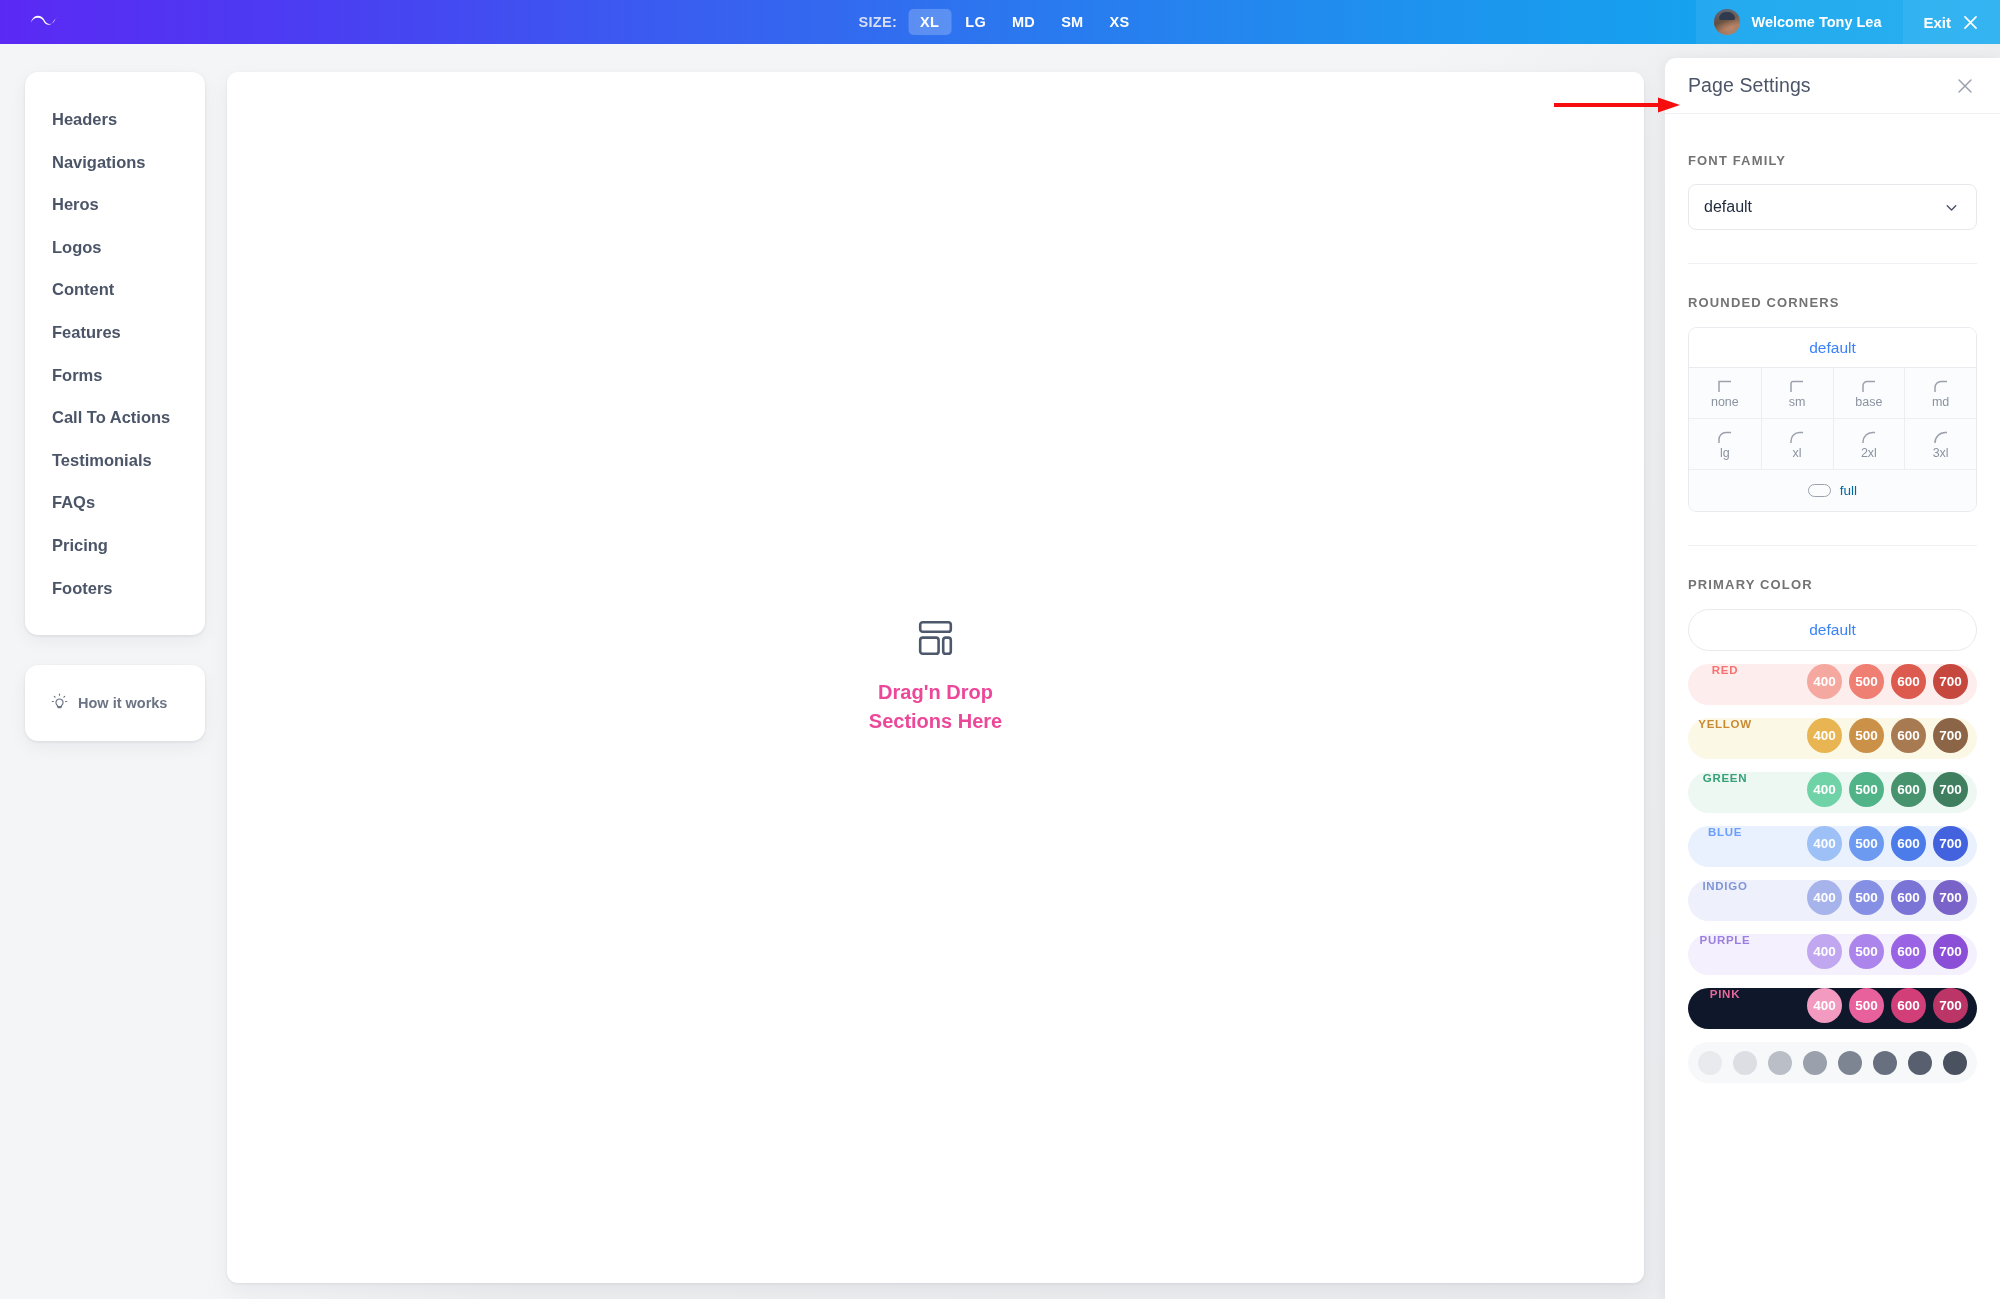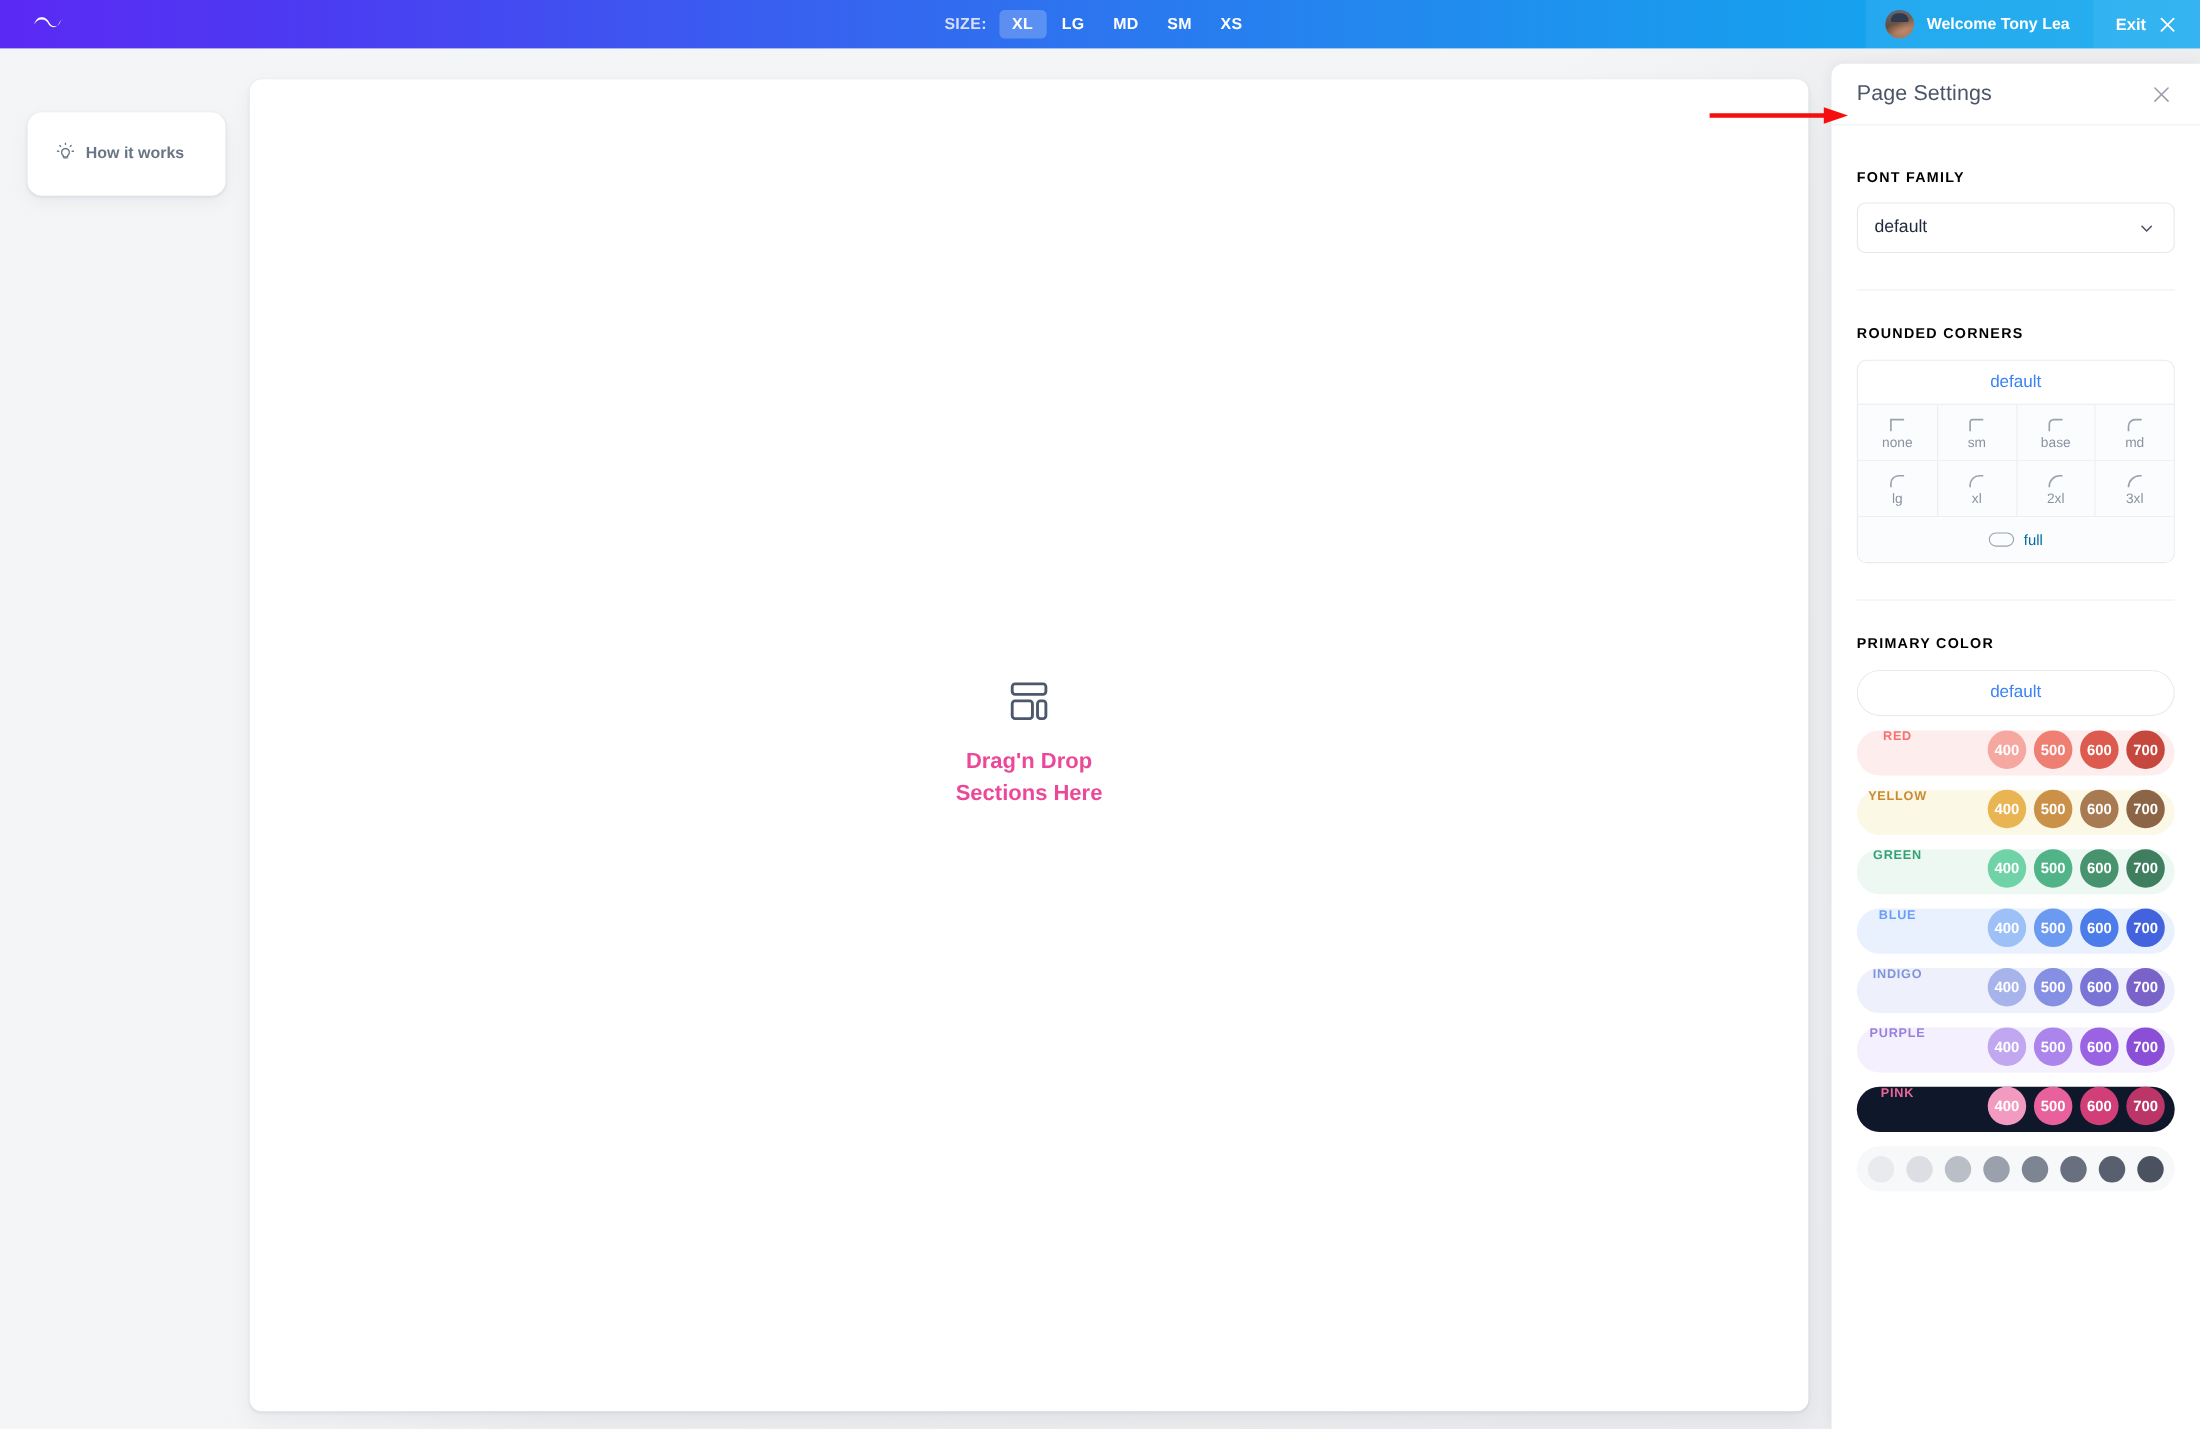--- a/index.html
+++ b/index.html
@@ -140,21 +140,21 @@
     height: 56px;
     display: flex; align-items: center; justify-content: space-between;
     padding: 0 24px 0 23px;
     border-bottom: 1px solid #eef0f3;
   }
   .rp-title { color:#4b5567; font-size:19.5px; font-weight:400; letter-spacing:.1px; }
   .rp-close { cursor:pointer; color:#9aa1ad; display:flex; }
 
   .rp-body { padding: 0 23px; }
   .sec-label {
-    color: #000000; font-size: 13px; font-weight: 700;
+    color: #737373; font-size: 13px; font-weight: 700;
     letter-spacing: 1.15px; text-transform: uppercase;
   }
   .sec-1 { padding-top: 39px; padding-bottom: 33px; border-bottom: 1px solid #eef0f3; }
   .sec-2 { padding-top: 31px; padding-bottom: 33px; border-bottom: 1px solid #eef0f3; }
   .sec-3 { padding-top: 31px; padding-bottom: 20px; }
 
   .select-box {
     margin-top: 16px;
     height: 46px; width: 100%;
     border: 1px solid #e6e8ec; border-radius: 8px;
@@ -263,20 +263,34 @@
       <span class="exit-x">
         <svg width="19" height="19" viewBox="0 0 24 24" fill="none" stroke="currentColor" stroke-width="2.1" stroke-linecap="round">
             <path d="M5 5 L19 19 M19 5 L5 19"></path>
           </svg>
       </span>
     </div>
   </div>
 </div>
 
 <div class="left-col">
+  <nav class="menu-card">
+    <a class="menu-item" href="#">Headers</a>
+    <a class="menu-item" href="#">Navigations</a>
+    <a class="menu-item" href="#">Heros</a>
+    <a class="menu-item" href="#">Logos</a>
+    <a class="menu-item" href="#">Content</a>
+    <a class="menu-item" href="#">Features</a>
+    <a class="menu-item" href="#">Forms</a>
+    <a class="menu-item" href="#">Call To Actions</a>
+    <a class="menu-item" href="#">Testimonials</a>
+    <a class="menu-item" href="#">FAQs</a>
+    <a class="menu-item" href="#">Pricing</a>
+    <a class="menu-item" href="#">Footers</a>
+  </nav>
 
   <div class="howcard">
     <span>
       <svg width="17" height="17" viewBox="0 0 24 24" fill="none" stroke="#6b7485" stroke-width="1.7" stroke-linecap="round">
         <path d="M12 3.2V1.6 M18.2 5.8l1.1-1.1 M5.8 5.8 4.7 4.7 M20.6 12h1.6 M1.8 12h1.6"></path>
         <path d="M9.2 17.6a5 5 0 1 1 5.6 0v1.6H9.2z"></path>
         <path d="M10 20.6h4"></path>
       </svg>
     </span>
     <span class="lbl">How it works</span>

